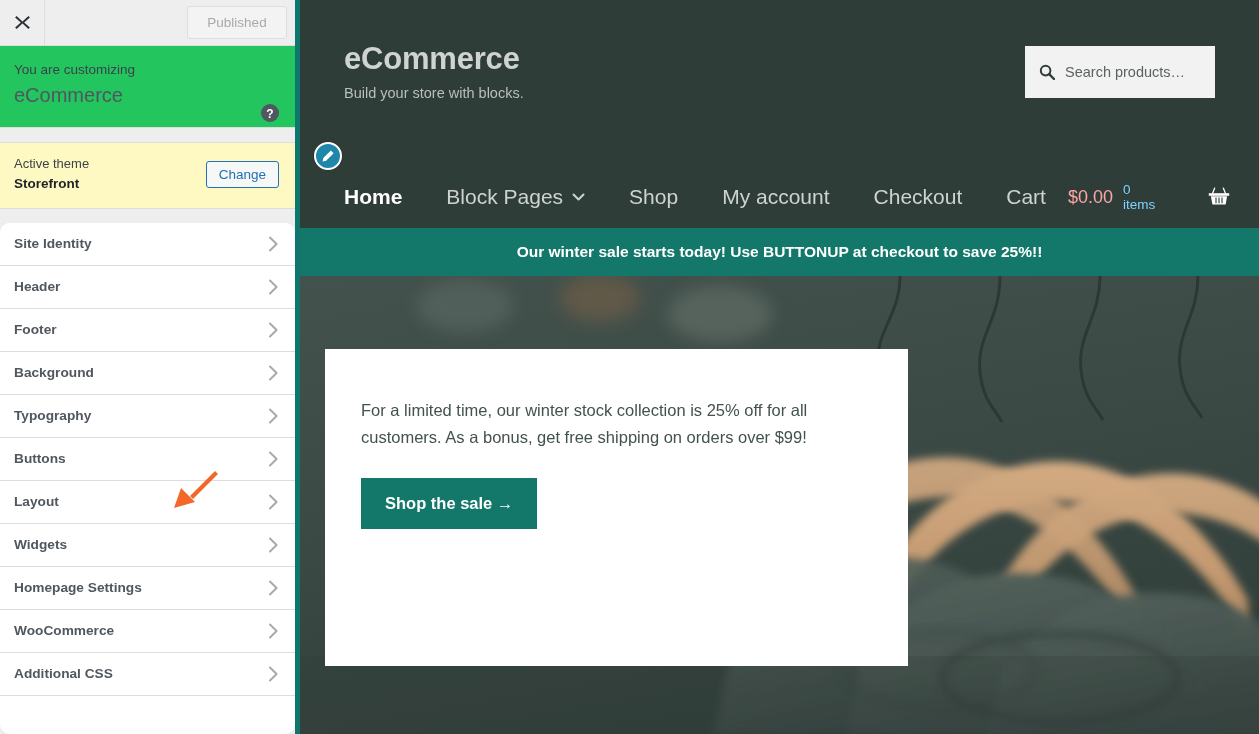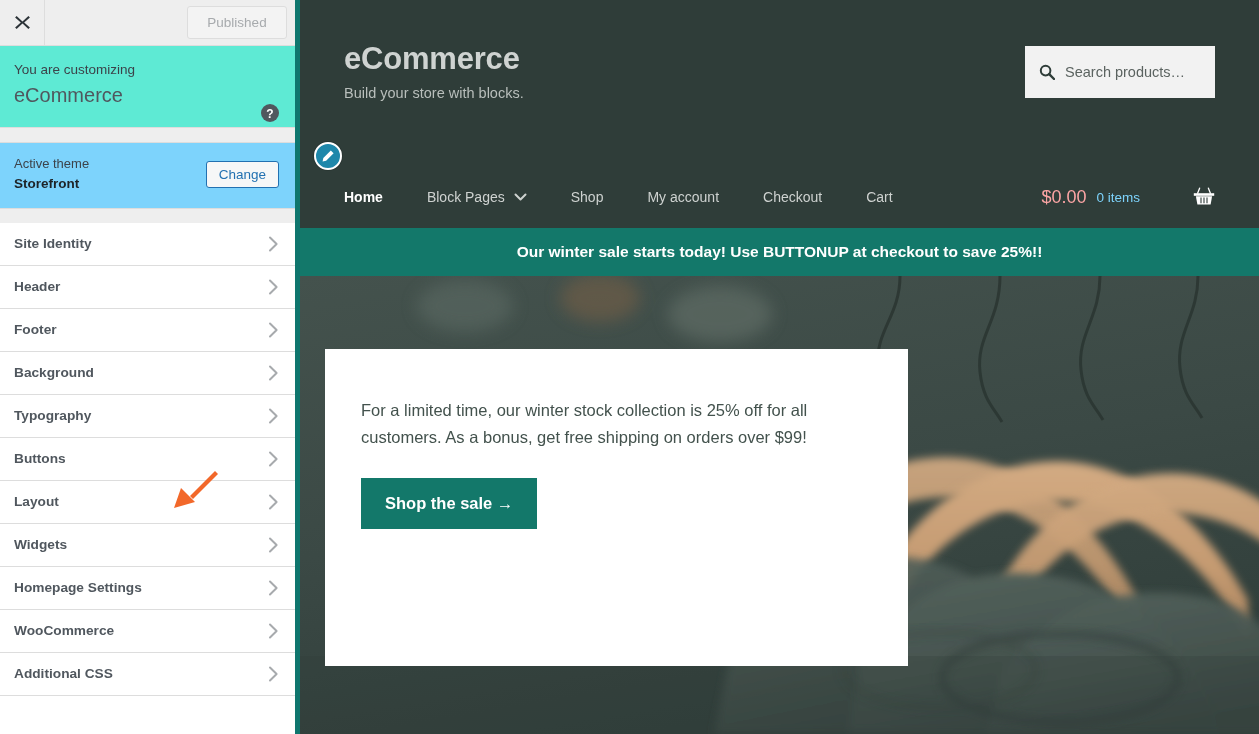--- a/index.html
+++ b/index.html
@@ -41,59 +41,59 @@
     display: flex; align-items: center; justify-content: center;
     background: #f3f3f3;
     border: 1px solid #ddd;
     border-radius: 3px;
     color: #a7aaad;
     font-size: 13.5px;
     cursor: default;
   }
 
   .cz-info {
-    background: #5eead4;
+    background: #22c55e;
     border-bottom: 1px solid #ddd;
     padding: 14px 16px 18px 14px;
     position: relative;
   }
   .cz-info-label {
     font-size: 13.5px; color: #3c434a; line-height: 1.5;
   }
   .cz-info-title {
     font-size: 20px; color: #50575e; font-weight: 400;
     line-height: 1.35; margin-top: 2px;
   }
   .cz-help {
     position: absolute; right: 15px; top: 57px;
     width: 20px; height: 20px;
     cursor: pointer;
   }
 
   .cz-gap { height: 14px; background: #eee; }
 
   .cz-theme {
-    background: #7dd3fc;
+    background: #fef9c3;
     border-top: 1px solid #ddd;
     border-bottom: 1px solid #ddd;
     padding: 12px 16px 14px 14px;
     display: flex; align-items: center; justify-content: space-between;
   }
   .cz-theme-text { line-height: 1.45; }
   .cz-theme-label { font-size: 13px; color: #3c434a; }
   .cz-theme-name  { font-size: 13.5px; color: #1d2327; font-weight: 700; }
   .cz-change {
     border: 1px solid #2271b1; color: #2271b1; background: #f6f7f7;
     border-radius: 3px; padding: 5px 12px; font-size: 13.5px;
     cursor: pointer; font-family: inherit;
   }
 
   .cz-gap2 { height: 14px; background: #eee; }
 
-  .cz-panels { flex: 1; overflow: hidden; background: #fff; }
+  .cz-panels { flex: 1; overflow: hidden; background: #fff; border-radius: 10px; }
   .cz-item {
     height: 43px;
     border-bottom: 1px solid #ddd;
     display: flex; align-items: center; justify-content: space-between;
     padding: 0 16px 0 14px;
     background: #fff;
     cursor: pointer;
     position: relative;
   }
   .cz-item-label {
@@ -151,21 +151,21 @@
     font-size: 14.5px; color: #5b6360;
   }
 
   .site-nav {
     position: absolute; left: 44px; right: 44px; bottom: 0;
     height: 62px;
     display: flex; align-items: center;
   }
   .nav-links { display: flex; align-items: center; gap: 0; }
   .nav-link {
-    font-size: 14px; color: #ced2d0; padding: 0 22px;
+    font-size: 21px; color: #ced2d0; padding: 0 22px;
     cursor: pointer; white-space: nowrap;
     display: flex; align-items: center; gap: 9px;
   }
   .nav-link:first-child { padding-left: 0; }
   .nav-link.current { color: #ffffff; font-weight: 700; }
   .nav-caret { color: #ced2d0; display: flex; align-items: center; }
 
   .cart-area {
     margin-left: auto;
     display: flex; align-items: center; gap: 0;

